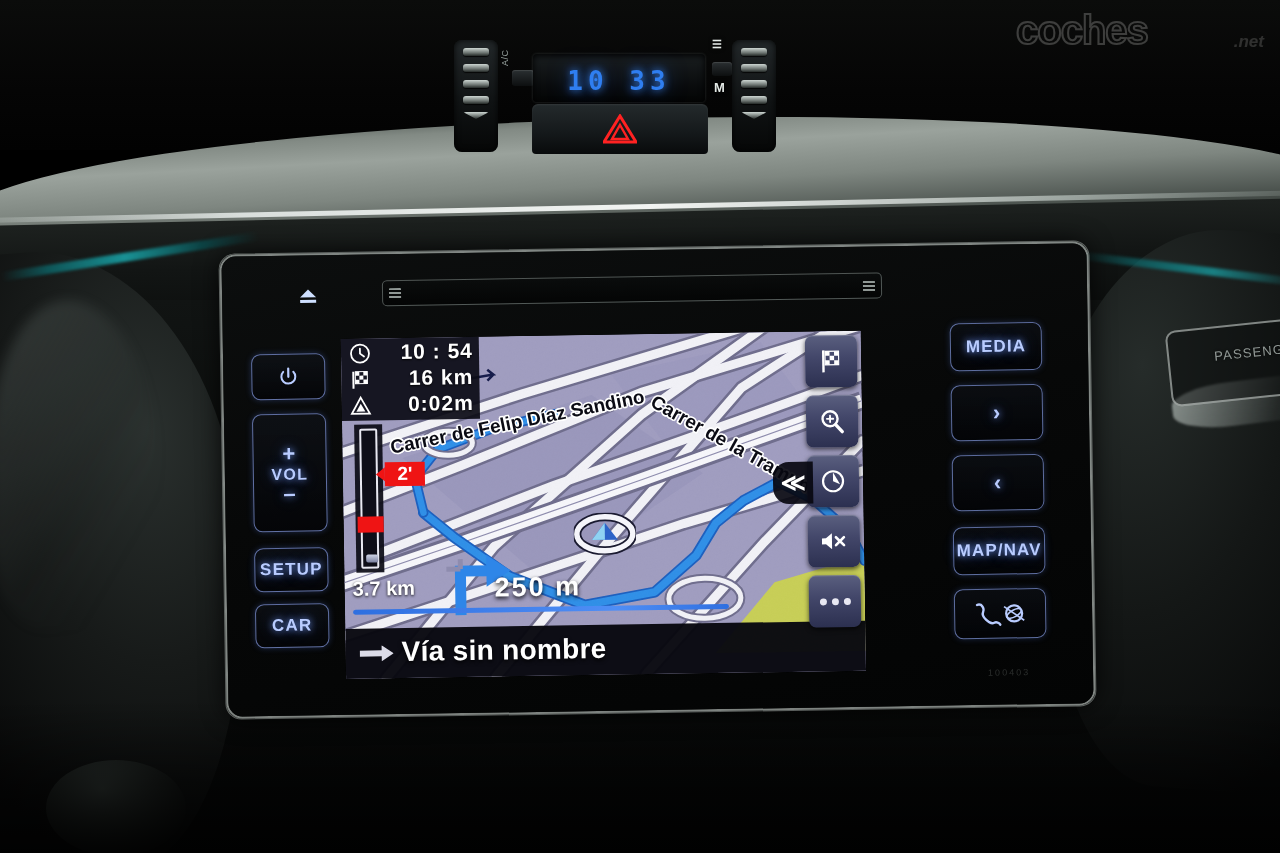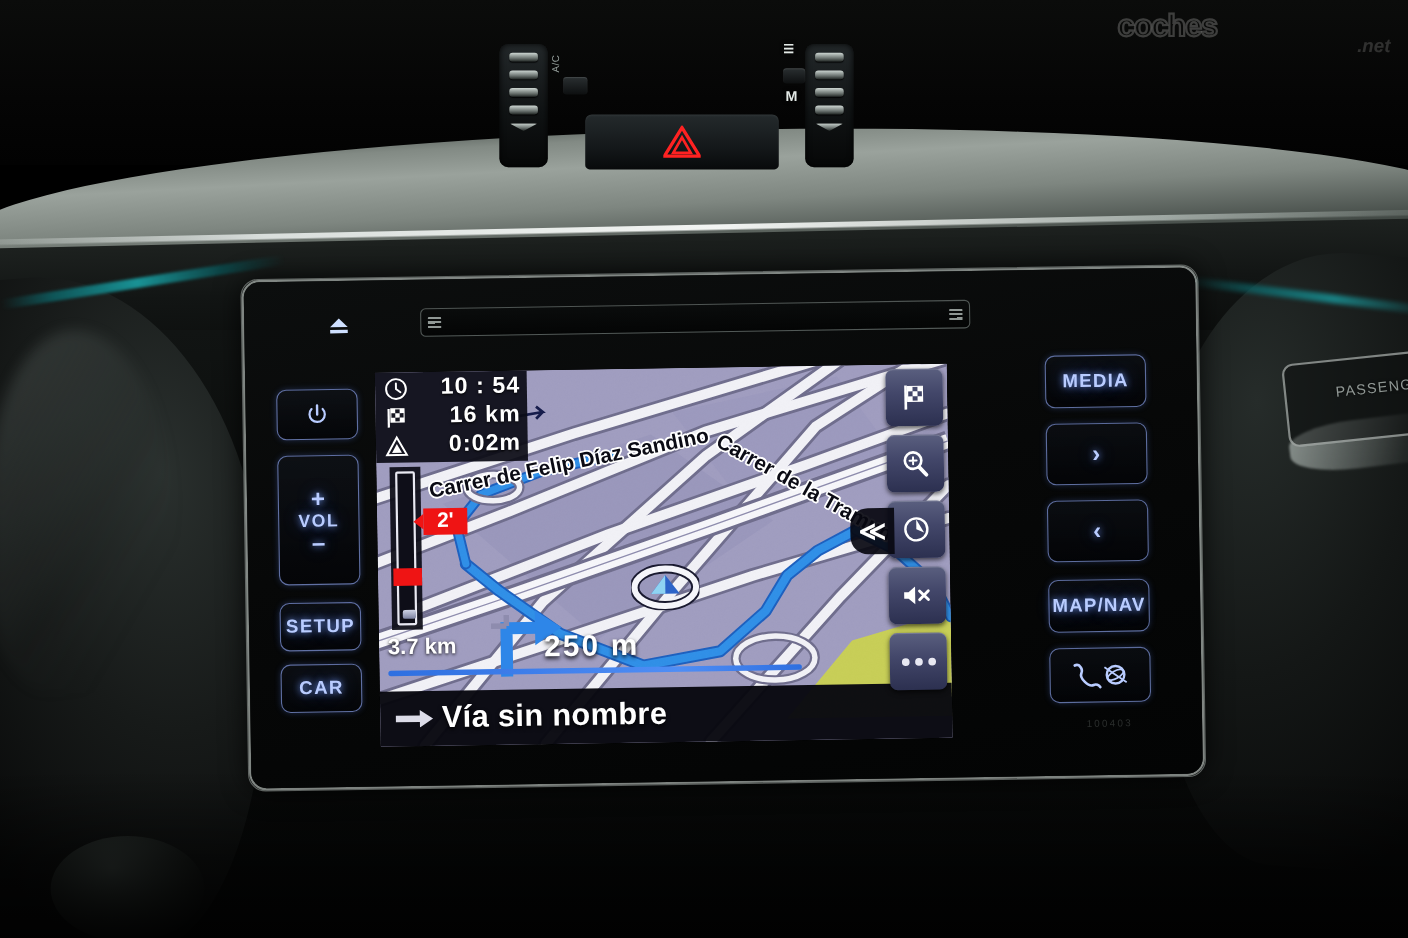--- a/index.html
+++ b/index.html
@@ -146,21 +146,21 @@
     text-shadow:0 0 4px rgba(0,0,0,.9);
   }
 
   
   #watermark{
     position:absolute; right:8px; top:2px; width:262px; height:58px;
     opacity:.40; pointer-events:none;
   }
   #watermark .wm-main{
     position:absolute; left:6px; top:6px;
-    font-size:28px; font-weight:700; letter-spacing:-1px;
+    font-size:40px; font-weight:700; letter-spacing:-1px;
     color:rgba(250,250,248,.0);
     -webkit-text-stroke:2px rgba(250,250,245,.55);
     font-family:"Liberation Sans", sans-serif;
   }
   #watermark .wm-sub{
     position:absolute; right:8px; top:30px;
     font-size:17px; font-weight:700; font-style:italic;
     color:rgba(245,245,240,.42);
     text-align:center;
   }
@@ -188,21 +188,21 @@
     content:""; position:absolute; top:7px; width:12px; height:11px;
     background:repeating-linear-gradient(180deg,rgba(190,200,196,.75) 0 2px, transparent 2px 4px);
     border-radius:1px;
   }
   .cd-slot:before{ left:6px; }
   .cd-slot:after{ right:6px; }
   .eject-icon{
     position:absolute; left:76px; top:33px; width:20px; height:16px;
   }
   .unit-code{
-    position:absolute; left:760px; top:408px; color:#4a4f4d; font-size:9px;
+    position:absolute; left:760px; top:423px; color:#4a4f4d; font-size:9px;
     letter-spacing:2px; opacity:.55;
   }
 
   
   .hard-btn{
     position:absolute; border:1.5px solid rgba(150,175,255,.62);
     border-radius:9px;
     background:linear-gradient(180deg,rgba(18,22,30,.55),rgba(4,5,8,.85));
     color:#b9ccff;
     display:flex; align-items:center; justify-content:center;
@@ -372,20 +372,23 @@
       <div class="slat" style="top:18px;"></div>
       <div class="slat" style="top:34px;"></div>
       <div class="slat" style="top:50px;"></div>
       <div class="slat" style="top:66px; height:7px; clip-path:polygon(0 0,100% 0,50% 100%);"></div>
     </div>
   </div>
 
   <div class="ac-badge">A/C</div>
   <div class="small-btn" style="left:72px; top:52px; width:22px; height:16px;"></div>
 
+  <div class="lcd-housing">
+    <div class="lcd-clock">10 33</div>
+  </div>
 
   <div class="small-btn" style="left:272px; top:44px; width:20px; height:14px;"></div>
   <div class="m-label" style="left:272px; top:20px; font-size:11px;">☰</div>
   <div class="m-label" style="left:274px; top:62px;">M</div>
 
   <div class="hazard-panel">
     <svg class="hazard-tri" viewBox="0 0 34 30">
       <path d="M17 2 L33 28 L1 28 Z" fill="none" stroke="#ff2222" stroke-width="3"></path>
       <path d="M17 11 L25 25 L9 25 Z" fill="none" stroke="#ff2222" stroke-width="2.4"></path>
     </svg>

